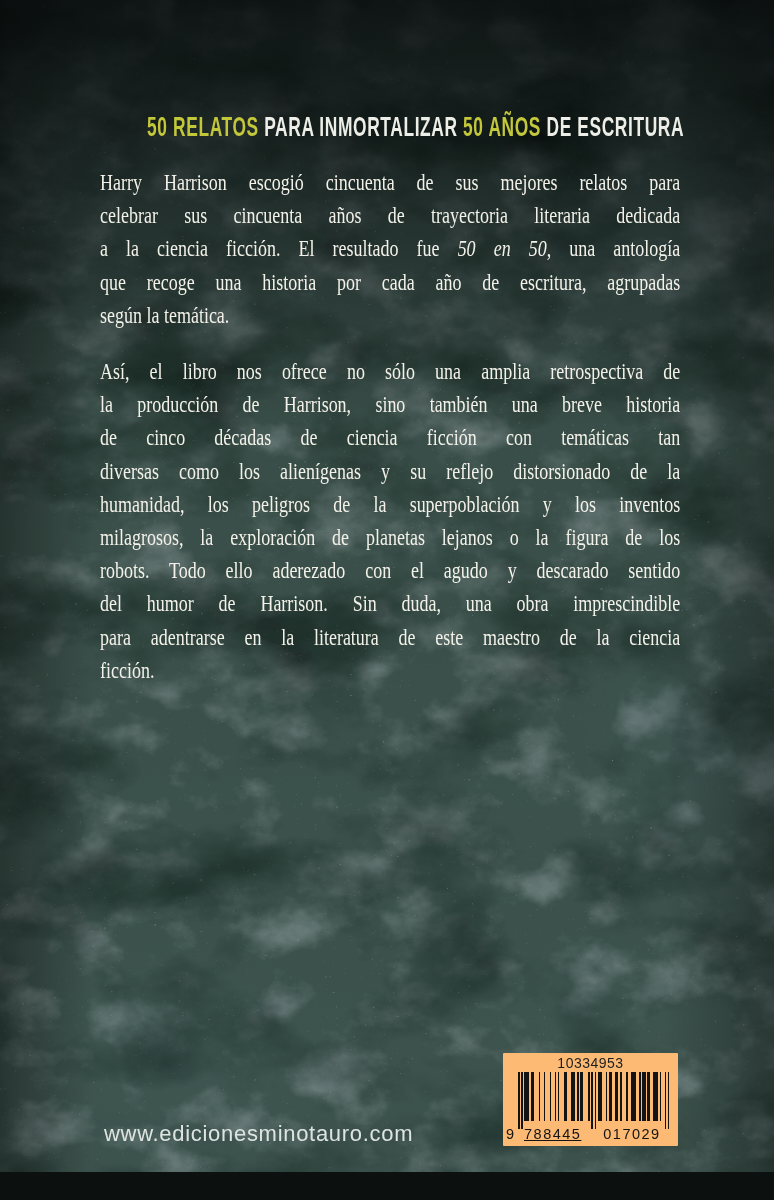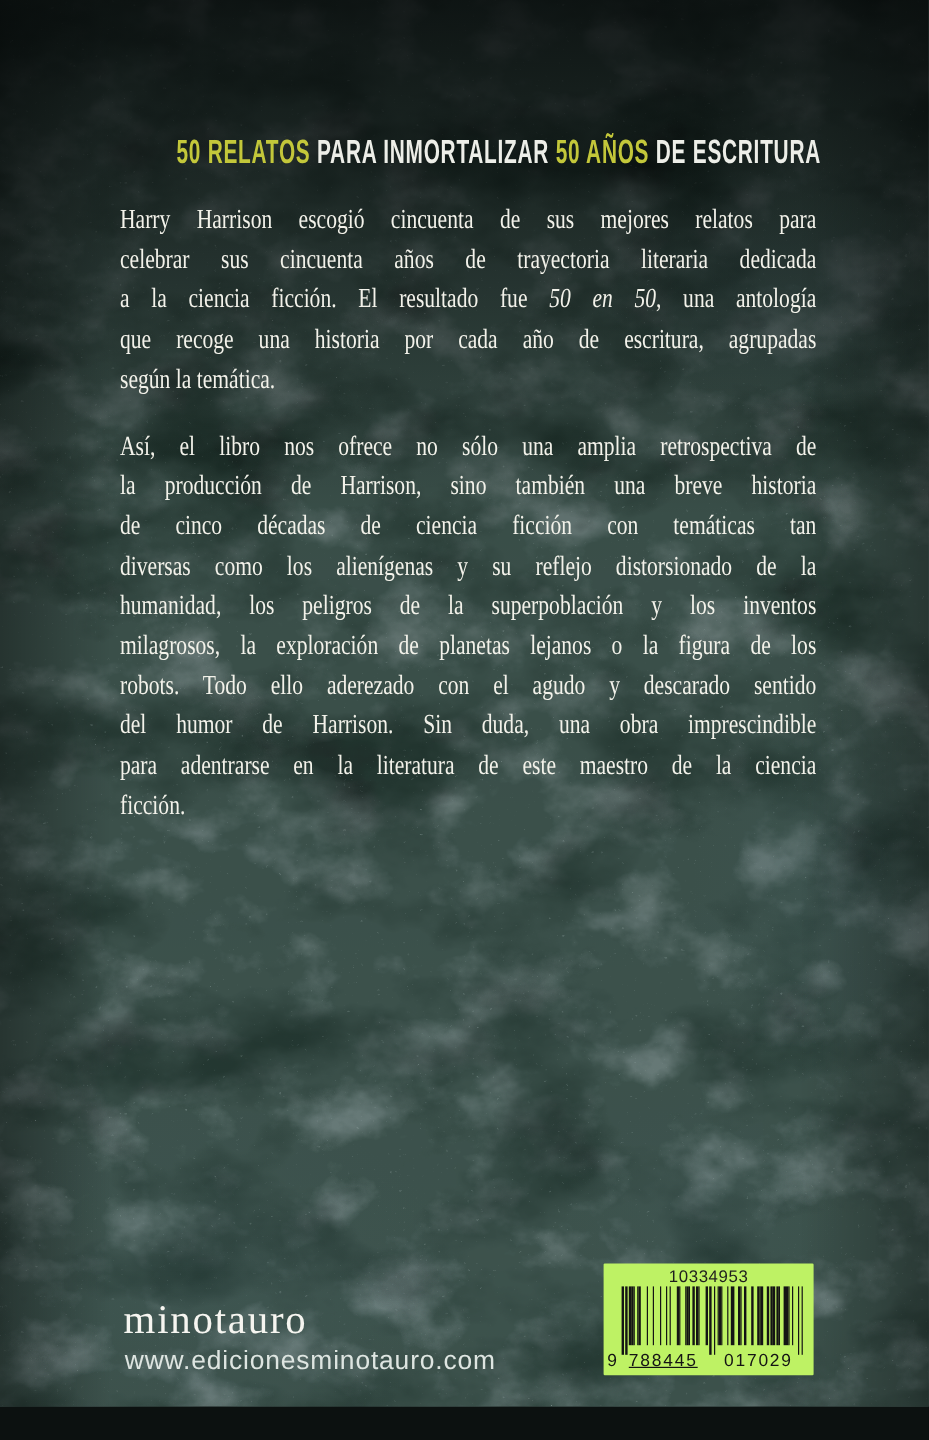--- a/index.html
+++ b/index.html
@@ -41,21 +41,21 @@
   }
   .publisher-url{
     position:absolute;left:104px;top:1122px;
     font-family:"Liberation Sans",sans-serif;font-size:22px;line-height:24px;
     letter-spacing:0.7px;color:#dee5e1;
   }
 
   
   .barcode-box{
     position:absolute;left:503px;top:1053px;width:175px;height:93px;
-    background:#bef264;border-radius:1px;
+    background:#fdba74;border-radius:1px;
   }
   .bc-number{
     position:absolute;top:2px;left:0;width:100%;text-align:center;
     font-family:"Liberation Sans",sans-serif;font-size:14px;
     letter-spacing:0.5px;color:#1e1e1e;
   }
   .bc-bars{
     position:absolute;top:19px;left:15px;height:58px;
     display:flex;align-items:flex-start;
   }
@@ -142,21 +142,20 @@
     <div class="line">de cinco décadas de ciencia ficción con temáticas tan</div>
     <div class="line">diversas como los alienígenas y su reflejo distorsionado de la</div>
     <div class="line">humanidad, los peligros de la superpoblación y los inventos</div>
     <div class="line">milagrosos, la exploración de planetas lejanos o la figura de los</div>
     <div class="line">robots. Todo ello aderezado con el agudo y descarado sentido</div>
     <div class="line">del humor de Harrison. Sin duda, una obra imprescindible</div>
     <div class="line">para adentrarse en la literatura de este maestro de la ciencia</div>
     <div class="line last">ficción.</div>
   </div>
 
-  <div class="publisher-logo">minotauro</div>
   <div class="publisher-url">www.edicionesminotauro.com</div>
 
   <div class="barcode-box">
     <div class="bc-number">10334953</div>
     <div class="bc-bars">
         <div class="bc-m on long"></div>
         <div class="bc-m long"></div>
         <div class="bc-m on long"></div>
         <div class="bc-m"></div>
         <div class="bc-m on"></div>

